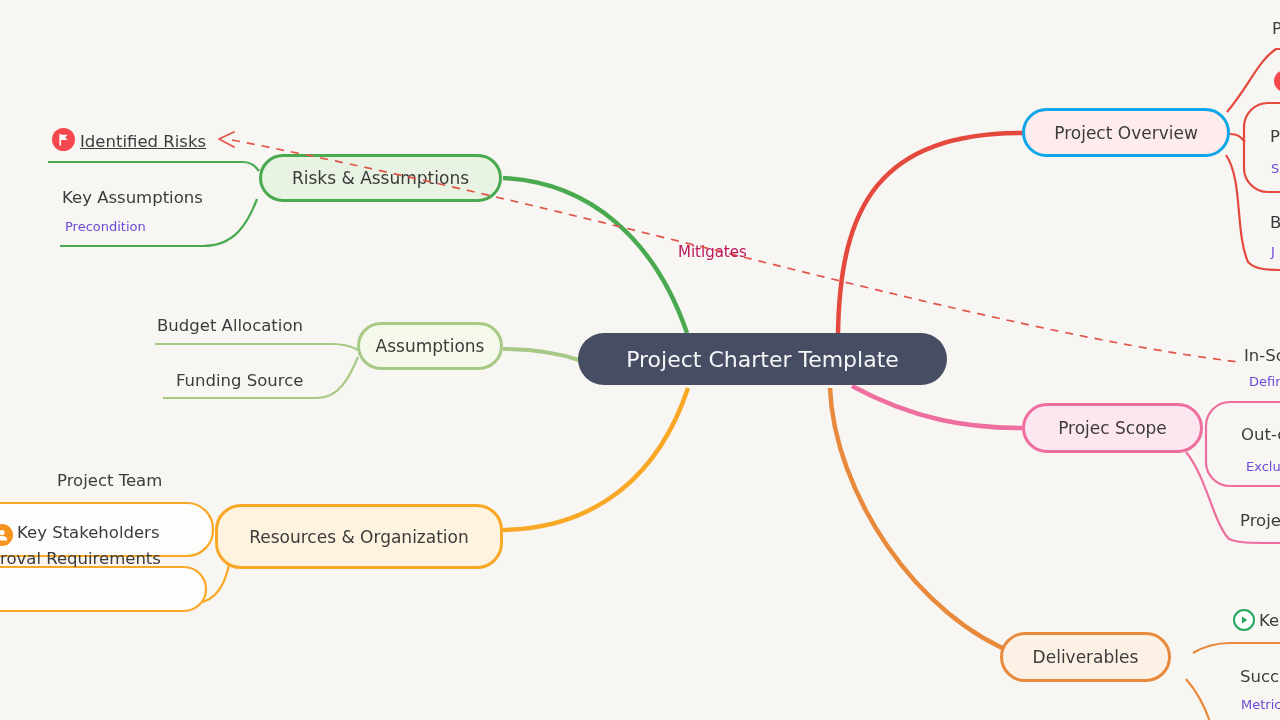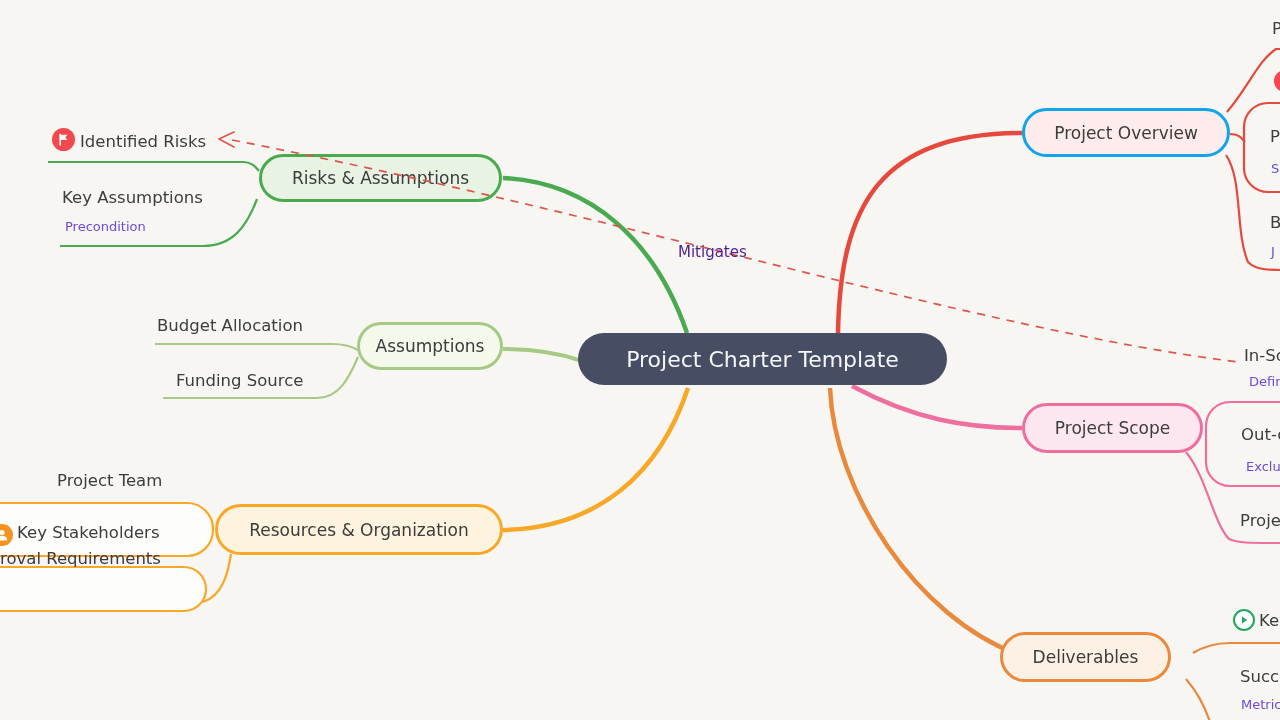--- a/index.html
+++ b/index.html
@@ -19,34 +19,34 @@
     position:absolute;display:flex;align-items:center;justify-content:center;
     border-radius:26px;font-size:17px;white-space:nowrap;box-sizing:border-box;
     color:#3c3c3c;
   }
   .root-pill{
     left:578px;top:333px;width:369px;height:52px;border-radius:27px;
     background:#474e63;color:#f7f7fa;font-size:22px;
   }
   .risks-pill{left:259px;top:154px;width:243px;height:48px;background:#e8f3e4;border:3px solid #4aaa4f;border-radius:24px;}
   .financials-pill{left:357px;top:322px;width:146px;height:48px;background:#f4f9ec;border:3px solid #a6ca85;border-radius:24px;}
-  .resources-pill{left:215px;top:504px;width:288px;height:51px;background:#fdf3df;border:3px solid #f9a826;border-radius:26px;}
+  .resources-pill{left:215px;top:504px;width:288px;height:65px;background:#fdf3df;border:3px solid #f9a826;border-radius:26px;}
   .overview-pill{left:1022px;top:108px;width:208px;height:49px;background:#fdeceb;border:3px solid #0ea5e9;border-radius:25px;}
   .scope-pill{left:1022px;top:403px;width:181px;height:50px;background:#fce7f0;border:3px solid #ee6e9f;border-radius:25px;}
   .deliverables-pill{left:1000px;top:632px;width:171px;height:50px;background:#fdf1e5;border:3px solid #e8893c;border-radius:25px;}
 
   .txt{position:absolute;white-space:nowrap;font-size:16.5px;line-height:21px;}
   .tag{position:absolute;white-space:nowrap;font-size:13px;line-height:16px;color:#6f49d8;}
 
   .marker{position:absolute;border-radius:50%;display:flex;align-items:center;justify-content:center;}
   .flag-marker{left:52px;top:128px;width:23px;height:23px;background:#f4484e;}
   .person-marker{left:-9px;top:524px;width:22px;height:22px;background:#f6921e;}
   .play-marker{left:1233px;top:609px;width:22px;height:22px;background:#fff;border:2.5px solid #1fa75c;box-sizing:border-box;}
 
-  .mitigates{position:absolute;left:678px;top:243px;font-size:15px;color:#4c1d95;white-space:nowrap;}
+  .mitigates{position:absolute;left:678px;top:243px;font-size:15px;color:#be185d;white-space:nowrap;}
 </style>
 </head>
 <body>
 
 <svg id="edges" class="layer" viewBox="0 0 1280 720">
 
   <path d="M503,178 C590,182 655,240 687,333" stroke="#4aaa4f" stroke-width="4.5" fill="none"></path>
   <path d="M503,349 C535,349 562,354 582,361" stroke="#a6ca85" stroke-width="4" fill="none"></path>
   <path d="M503,530 C600,528 660,472 688,388" stroke="#f9a826" stroke-width="4.5" fill="none"></path>
   <path d="M838,334 C840,205 880,133 1023,133" stroke="#e5493d" stroke-width="4.5" fill="none"></path>
@@ -88,33 +88,33 @@
   <div class="pill financials-pill">
     <span>Assumptions</span>
   </div>
   <div class="pill resources-pill">
     <span>Resources &amp; Organization</span>
   </div>
   <div class="pill overview-pill">
     <span>Project Overview</span>
   </div>
   <div class="pill scope-pill">
-    <span>Project Scope</span>
+    <span>Projec Scope</span>
   </div>
   <div class="pill deliverables-pill">
     <span>Deliverables</span>
   </div>
 
   <span class="marker flag-marker">
     <svg width="13" height="13" viewBox="0 0 13 13">
         <path d="M3.2,1.5 V12" stroke="#fff" stroke-width="1.6" fill="none" stroke-linecap="round"></path>
         <path d="M3.2,1.8 H10.5 L8.3,4.4 L10.5,7 H3.2 Z" fill="#fff"></path>
       </svg>
   </span>
-  <div class="txt" style="left:80px;top:131px;">Identified Risks</div>
+  <div class="txt" style="left:80px;top:131px;text-decoration:underline;">Identified Risks</div>
   <div class="txt" style="left:62px;top:187px;">Key Assumptions</div>
   <div class="tag" style="left:65px;top:219px;">Precondition</div>
 
   <div class="txt" style="left:157px;top:315px;">Budget Allocation</div>
   <div class="txt" style="left:176px;top:370px;">Funding Source</div>
 
   <div class="txt" style="left:57px;top:470px;">Project Team</div>
   <span class="marker person-marker">
     <svg width="14" height="14" viewBox="0 0 14 14">
         <circle cx="7" cy="4.6" r="2.6" fill="#fff"></circle>

